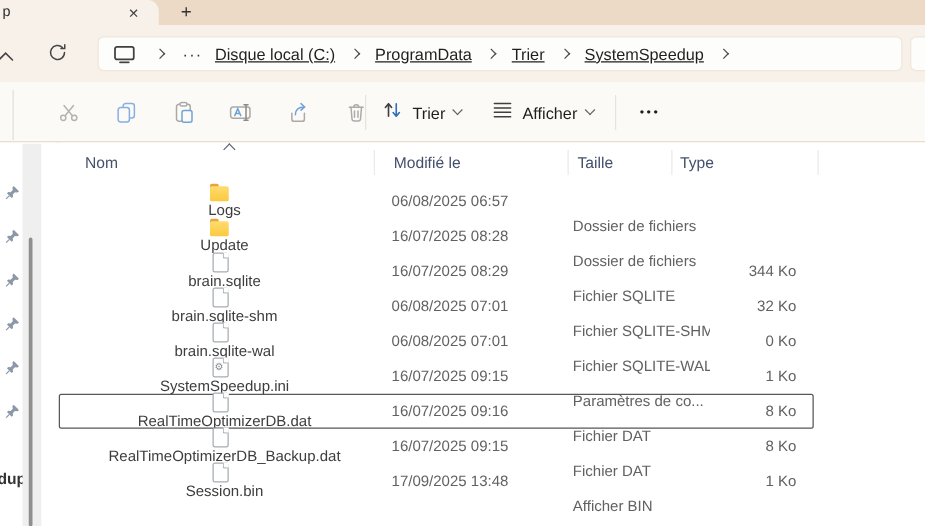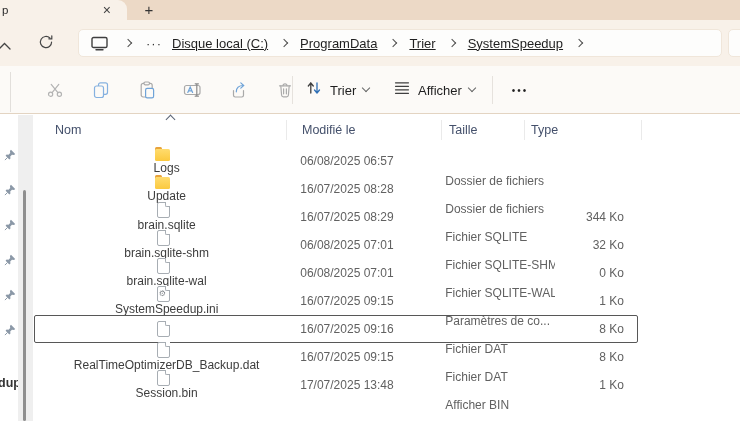--- a/index.html
+++ b/index.html
@@ -46,21 +46,21 @@
   .tb-more{position:absolute;left:503px;top:8px;width:34px;height:32px;display:flex;
            align-items:center;justify-content:center;font-size:10px;letter-spacing:2px;color:#1f1f1f;}
   
   .navpane{position:absolute;left:0;top:114px;width:46px;height:307px;background:#ffffff;font-weight:bold;}
   .pinlist{position:absolute;left:2px;top:33px;width:16px;}
   .pin-item{height:35px;display:flex;align-items:flex-start;justify-content:center;}
   .nav-partial{position:absolute;left:-2px;top:262px;font-size:12.5px;color:#333;white-space:nowrap;}
   .navtrack{position:absolute;left:18px;top:1px;width:15px;height:306px;background:#efefef;}
   .navthumb{position:absolute;left:5px;top:75px;width:3px;height:231px;background:#8f8f8f;border-radius:2px;}
   
-  .content{position:absolute;left:34px;top:114px;width:693px;height:307px;background:#fff;}
+  .content{position:absolute;left:47px;top:114px;width:693px;height:307px;background:#fff;}
   .listheader{position:relative;height:31px;display:flex;align-items:center;}
   .hcell{box-sizing:border-box;height:20px;line-height:20px;font-size:12.5px;color:#44506b;
          border-right:1px solid #eaeaea;}
   .hc-name{width:253px;padding-left:21px;}
   .hc-date{width:155px;padding-left:15px;}
   .hc-type{width:117px;padding-left:6px;}
   .hc-size{width:83px;padding-left:7px;}
   .sort-caret{position:absolute;left:133px;top:2px;width:6px;height:6px;
               border-top:1.2px solid #5a6374;border-right:1.2px solid #5a6374;transform:rotate(-45deg);}
   .rows{position:relative;margin-top:2px;}
@@ -353,20 +353,21 @@
             <span class="fname">SystemSpeedup.ini</span>
           </span>
           <span class="cell c-date">16/07/2025 09:15</span>
           <span class="cell c-type">Paramètres de co...</span>
           <span class="cell c-size">1 Ko</span>
         </div>
 
         <div class="row focused">
           <span class="cell c-name">
             <span class="fic i-file"></span>
+            <span class="fname">RealTimeOptimizerDB.dat</span>
           </span>
           <span class="cell c-date">16/07/2025 09:16</span>
           <span class="cell c-type">Fichier DAT</span>
           <span class="cell c-size">8 Ko</span>
         </div>
 
         <div class="row">
           <span class="cell c-name">
             <span class="fic i-file"></span>
             <span class="fname">RealTimeOptimizerDB_Backup.dat</span>
@@ -374,20 +375,20 @@
           <span class="cell c-date">16/07/2025 09:15</span>
           <span class="cell c-type">Fichier DAT</span>
           <span class="cell c-size">8 Ko</span>
         </div>
 
         <div class="row">
           <span class="cell c-name">
             <span class="fic i-file"></span>
             <span class="fname">Session.bin</span>
           </span>
-          <span class="cell c-date">17/07/2025 13:48</span>
+          <span class="cell c-date">17/09/2025 13:48</span>
           <span class="cell c-type">Afficher BIN</span>
           <span class="cell c-size">1 Ko</span>
         </div>
       </div>
   </div>
 
 </div>
 
 </body></html>

